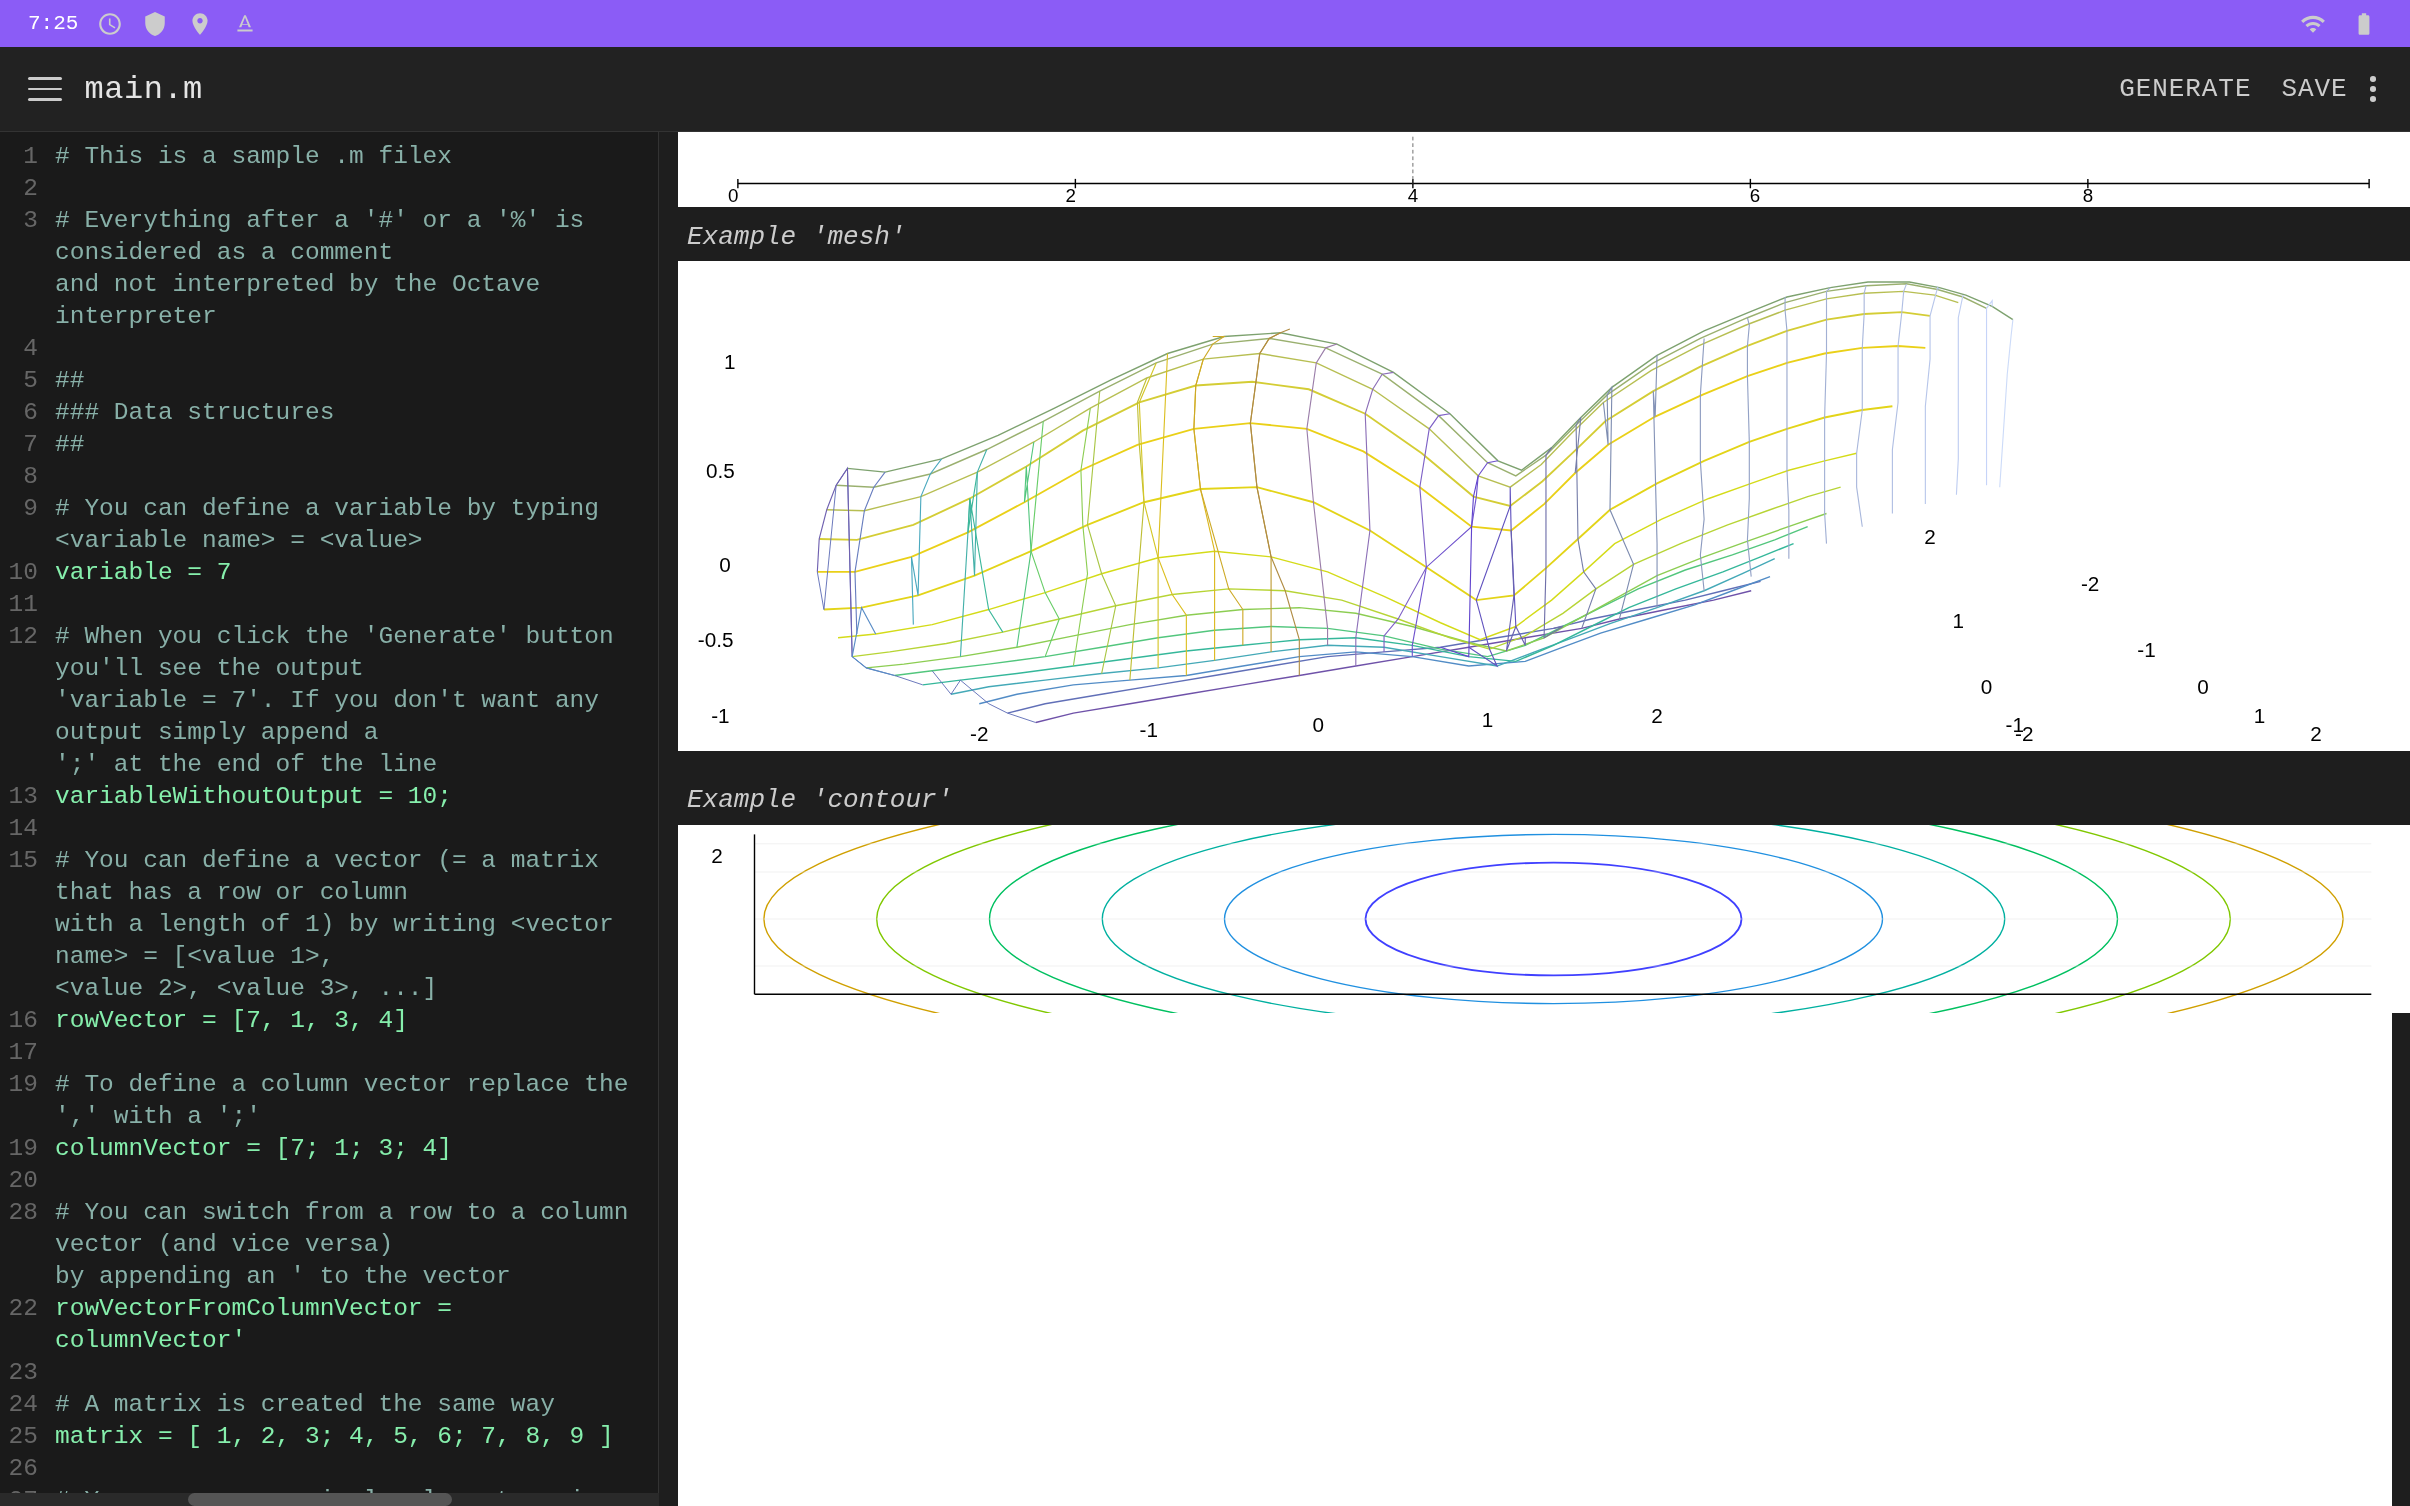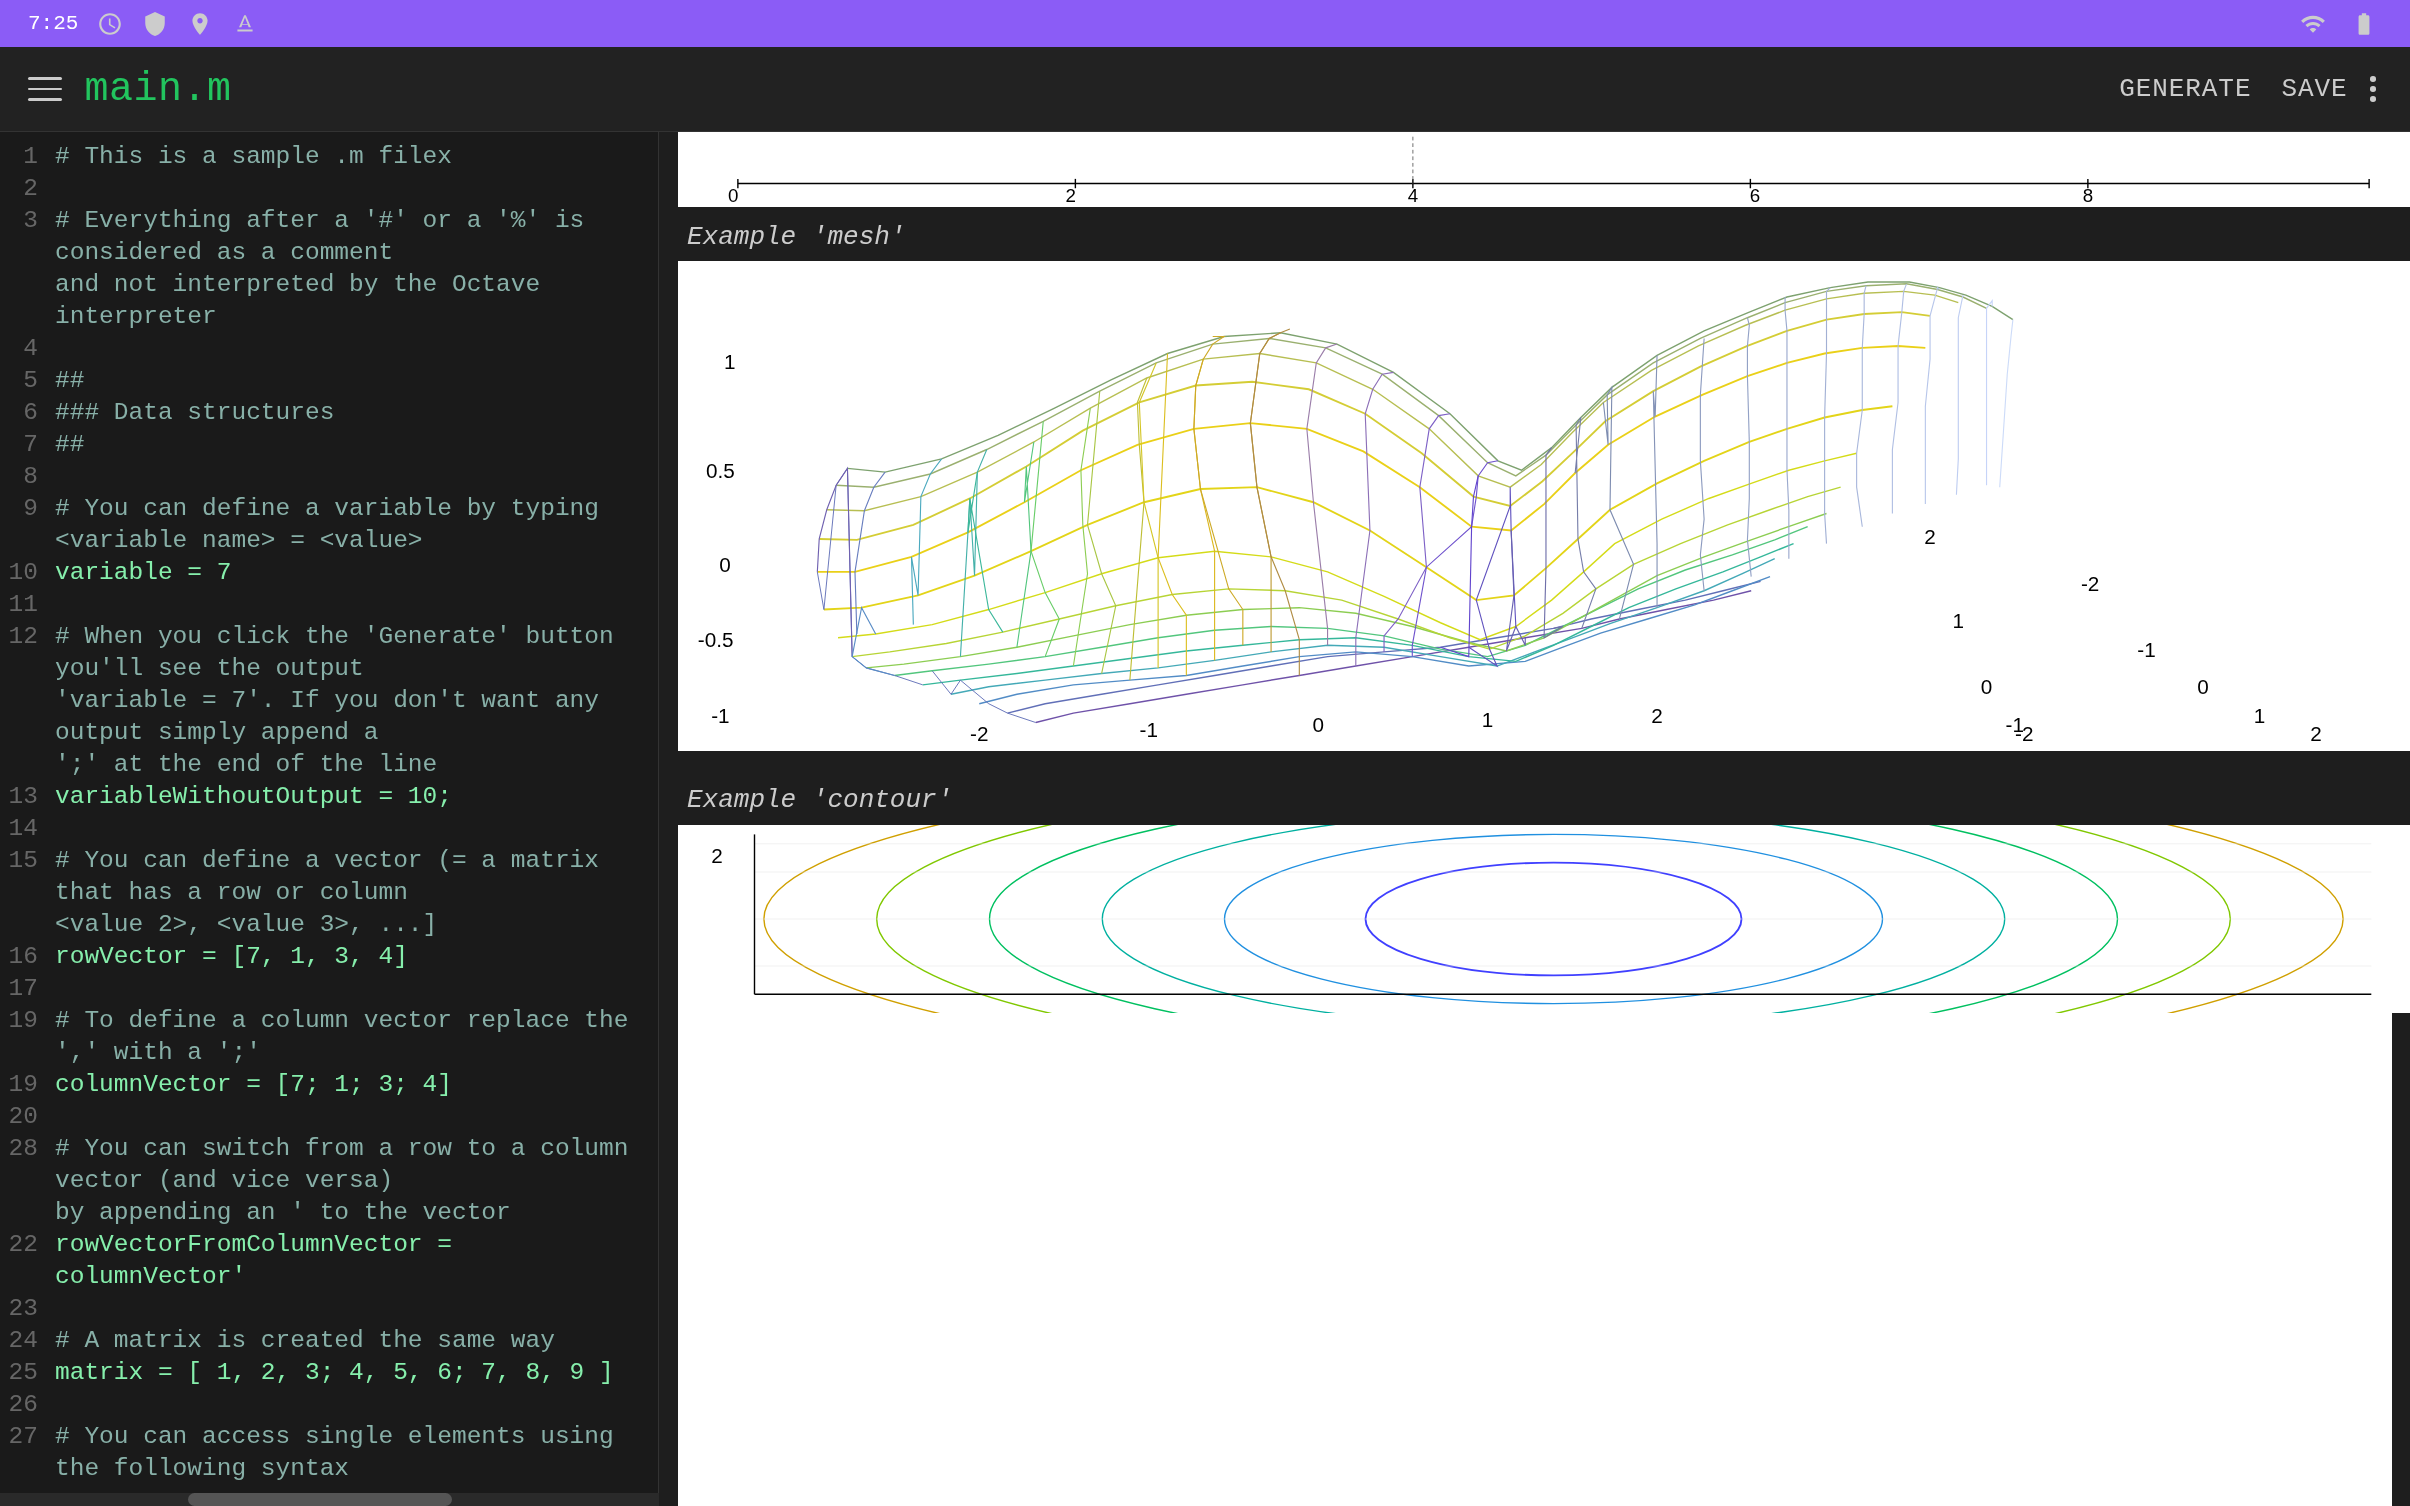--- a/index.html
+++ b/index.html
@@ -43,23 +43,23 @@
       padding: 0 28px;
       border-bottom: 0.9px solid #333;
     }
     .toolbar-left {
       display: flex;
       align-items: center;
       gap: 22.6px;
       flex: 1;
     }
     .toolbar-title {
-      font-size: 40px;
+      font-size: 32px;
       font-weight: 400;
-      color: #22c55e;
+      color: #e5e5e5;
       letter-spacing: 0.5px;
     }
     .toolbar-right {
       display: flex;
       align-items: center;
     }
     .toolbar-btn {
       background: none;
       border: none;
       color: #ccc;
@@ -290,20 +290,24 @@
         <span class="line-number">13</span>
         <span class="line-content">variableWithoutOutput = 10;</span>
       </div>
       <div class="code-line">
         <span class="line-number">14</span>
         <span class="line-content"> </span>
       </div>
       <div class="code-line">
         <span class="line-number">15</span>
         <span class="line-content comment"># You can define a vector (= a matrix that has a row or column</span>
+      </div>
+      <div class="code-line">
+        <span class="line-number"> </span>
+        <span class="line-content comment">with a length of 1) by writing &lt;vector name&gt; = [&lt;value 1&gt;,</span>
       </div>
       <div class="code-line">
         <span class="line-number"> </span>
         <span class="line-content comment">&lt;value 2&gt;, &lt;value 3&gt;, ...]</span>
       </div>
       <div class="code-line">
         <span class="line-number">16</span>
         <span class="line-content">rowVector = [7, 1, 3, 4]</span>
       </div>
       <div class="code-line">

